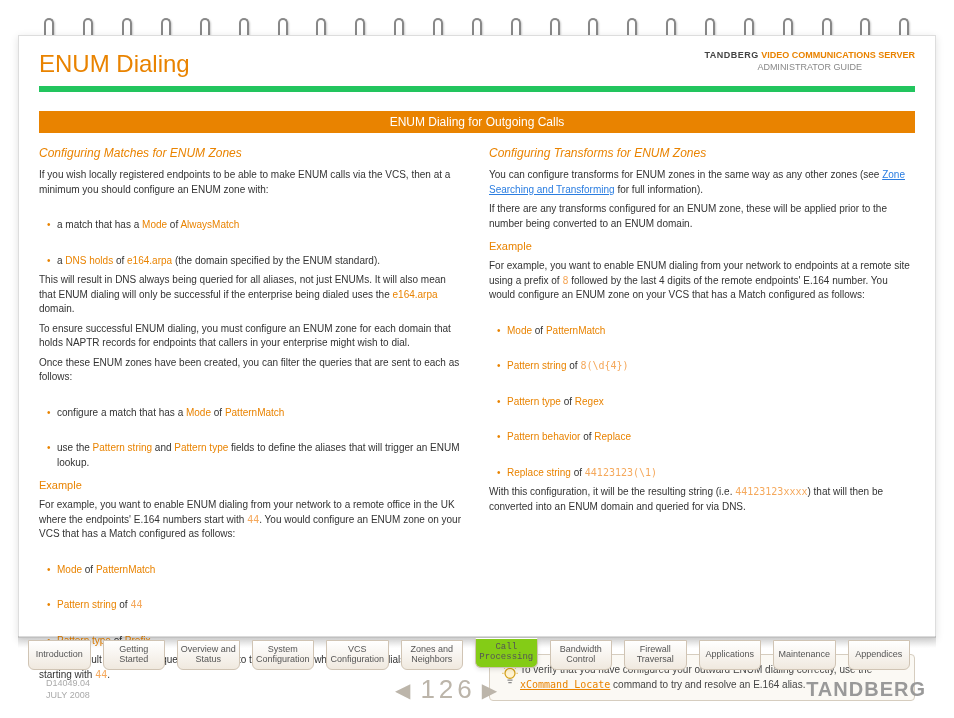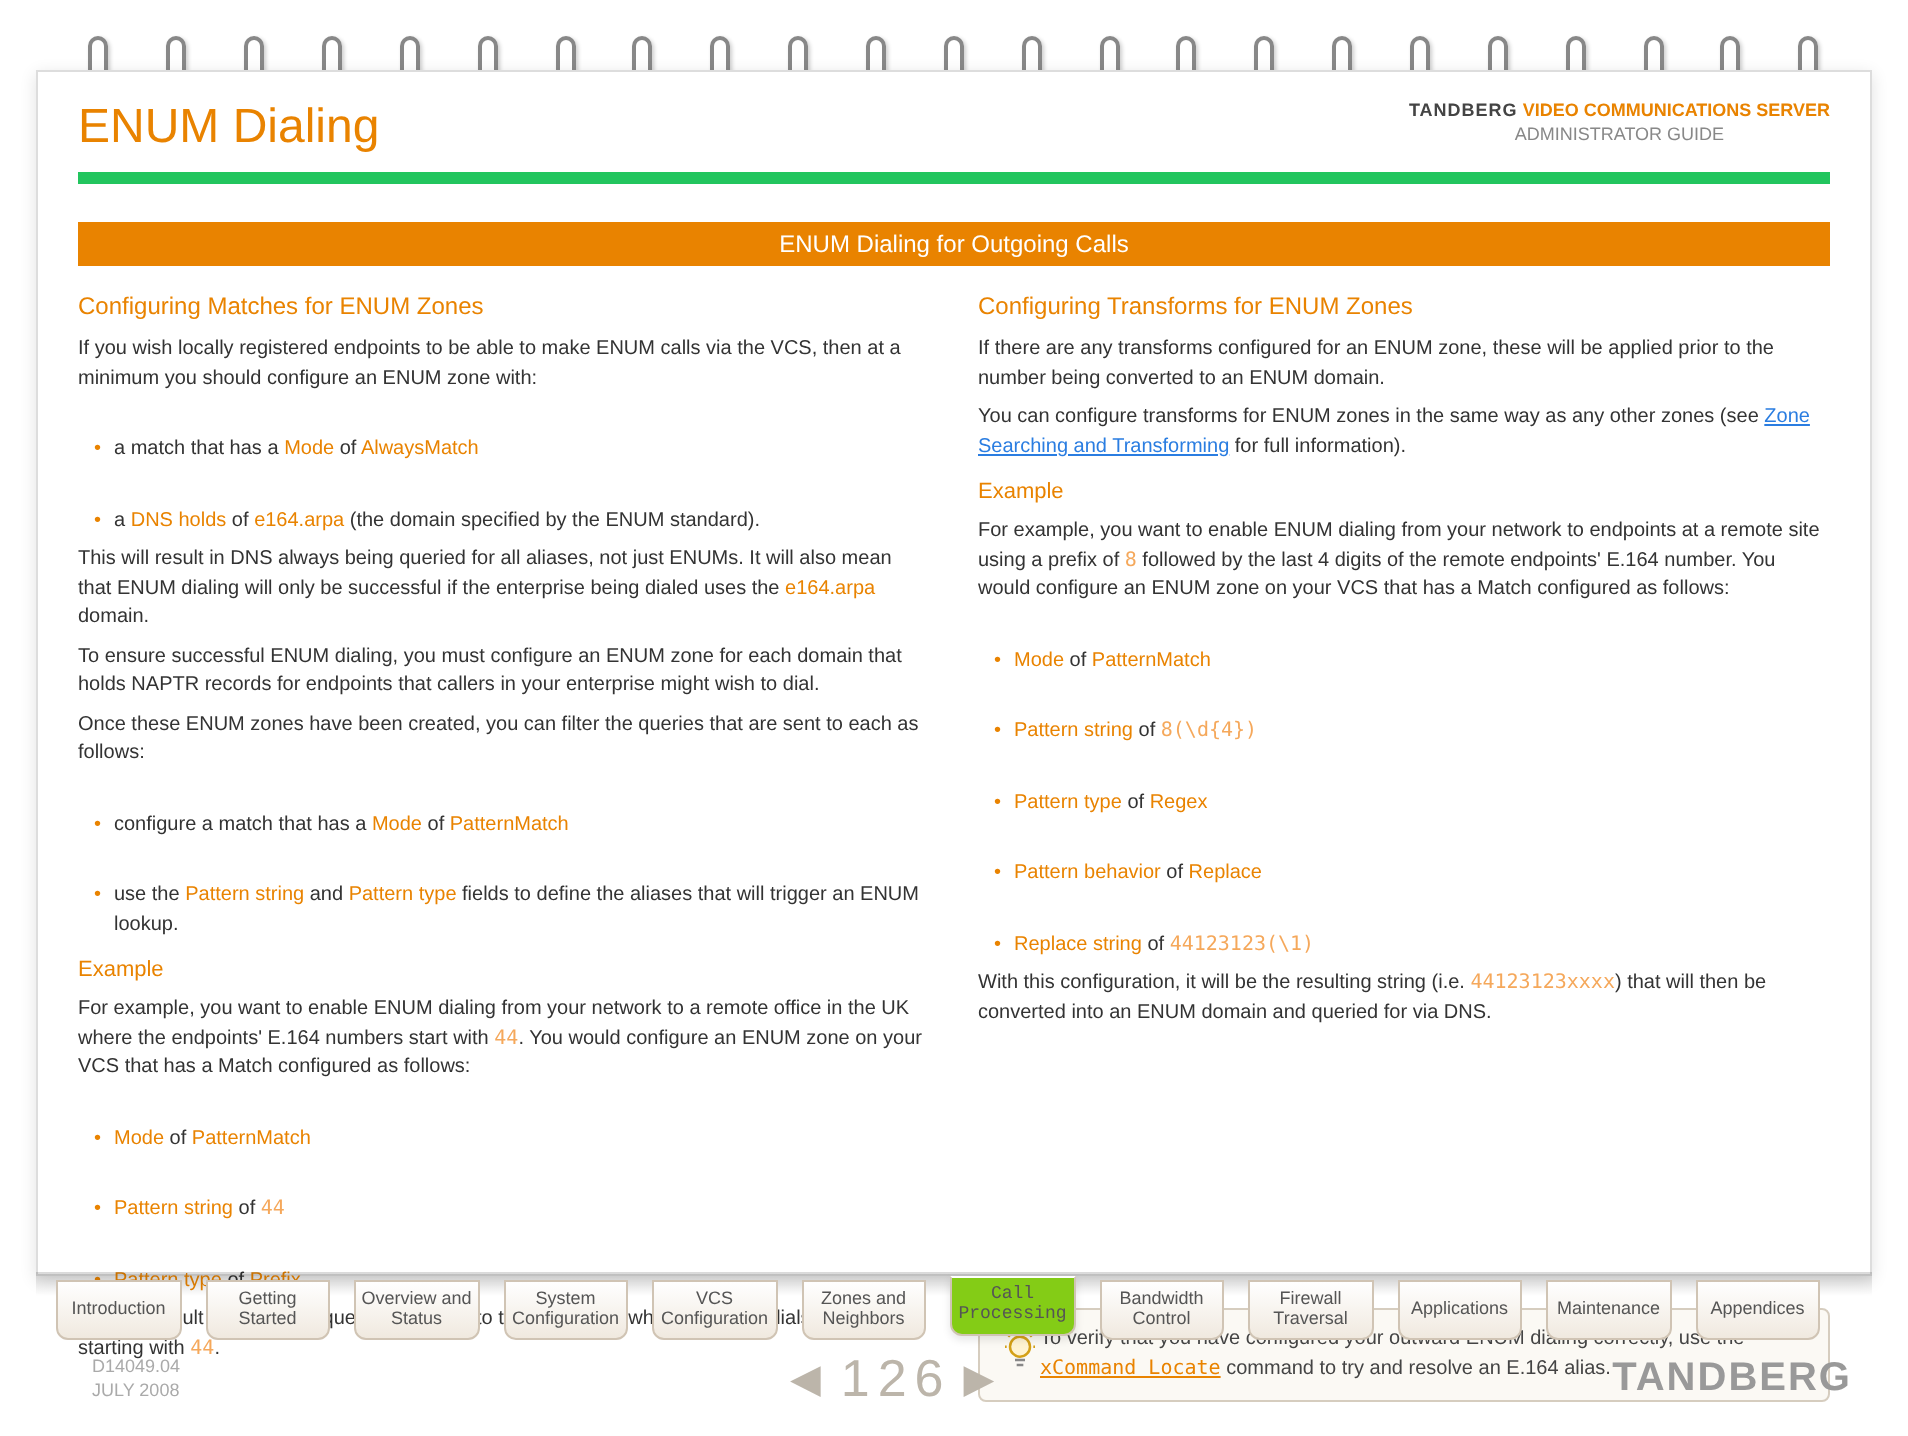--- a/index.html
+++ b/index.html
@@ -10,21 +10,21 @@
   .page { position: absolute; top: 35px; left: 18px; right: 18px; bottom: 80px; background: #fff; border: 1px solid #ddd; box-shadow: 0 2px 8px rgba(0,0,0,.12); padding: 14px 20px; }
   .page-shadow-bottom { position: absolute; bottom: 70px; left: 18px; right: 18px; height: 12px; background: linear-gradient(to bottom, rgba(0,0,0,.15), transparent); pointer-events:none; }
   .hdr { display: flex; justify-content: space-between; align-items: flex-start; border-bottom: 6px solid #22c55e; padding-bottom: 8px; }
   .title { color: #e98300; font-size: 24px; font-weight: normal; }
   .brand { text-align: center; font-size: 9px; line-height: 1.3; color: #888; }
   .brand .p1 { color: #e98300; font-weight: bold; }
   .brand .t { color: #444; font-weight: bold; letter-spacing: .5px; }
   .bar { background: #e98300; color: #fff; text-align: center; padding: 4px 0; font-size: 12px; margin-top: 19px; }
   .cols { display: flex; gap: 24px; margin-top: 12px; }
   .col { flex: 1; font-size: 10px; color: #333; line-height: 1.45; }
-  .sh { color: #e98300; font-size: 12px; margin-bottom: 6px; }
+  .sh { color: #e98300; font-size: 12px; margin-bottom: 6px; font-style: italic; }
   .sh2 { color: #e98300; font-size: 11px; margin: 8px 0 4px; }
   .col p { margin-bottom: 5px; }
   .col ul { list-style: none; padding-left: 10px; margin-bottom: 5px; }
   .col li { position: relative; padding-left: 8px; margin-bottom: 2px; margin-top: 21px; }
   .col li::before { content: "•"; position: absolute; left: -2px; color: #e98300; }
   .link { color: #e98300; }
   .blue { color: #2a7de1; text-decoration: underline; }
   .code { font-family: monospace; color: #e98300; }
   .lightorange { color: #f5a85b; font-family: monospace; }
   .tipbox { border: 1px solid #d6cdbf; background: #fbf9f4; border-radius: 4px; padding: 8px 10px; display: flex; gap: 0; align-items: flex-start; margin-top: 140px; font-size: 10px; color: #444; }
@@ -97,22 +97,22 @@
       <ul>
         <li><span class="link">Mode</span><span> of </span><span class="link">PatternMatch</span></li>
         <li><span class="link">Pattern string</span><span> of </span><span class="lightorange">44</span></li>
         <li><span class="link">Pattern type</span><span> of </span><span class="link">Prefix</span><span>.</span></li>
       </ul>
       <p><span>This will result in an ENUM query being sent to that zone only when someone dials a number starting with </span><span class="lightorange">44</span><span>.</span></p>
     </div>
 
     <div class="col">
       <div class="sh">Configuring Transforms for ENUM Zones</div>
+      <p><span>You can configure transforms for ENUM zones in the same way as any other zones (see </span><a class="blue">Zone Searching and Transforming</a><span> for full information).</span></p>
       <p>If there are any transforms configured for an ENUM zone, these will be applied prior to the number being converted to an ENUM domain.</p>
-      <p><span>You can configure transforms for ENUM zones in the same way as any other zones (see </span><a class="blue">Zone Searching and Transforming</a><span> for full information).</span></p>
       <div class="sh2">Example</div>
       <p><span>For example, you want to enable ENUM dialing from your network to endpoints at a remote site using a prefix of </span><span class="lightorange">8</span><span> followed by the last 4 digits of the remote endpoints' E.164 number.  You would configure an ENUM zone on your VCS that has a Match configured as follows:</span></p>
       <ul>
         <li><span class="link">Mode</span><span> of </span><span class="link">PatternMatch</span></li>
         <li><span class="link">Pattern string</span><span> of </span><span class="lightorange">8(\d{4})</span></li>
         <li><span class="link">Pattern type</span><span> of </span><span class="link">Regex</span></li>
         <li><span class="link">Pattern behavior</span><span> of </span><span class="link">Replace</span></li>
         <li><span class="link">Replace string</span><span> of </span><span class="lightorange">44123123(\1)</span></li>
       </ul>
       <p><span>With this configuration, it will be the resulting string (i.e. </span><span class="lightorange">44123123xxxx</span><span>) that will then be converted into an ENUM domain and queried for via DNS.</span></p>

